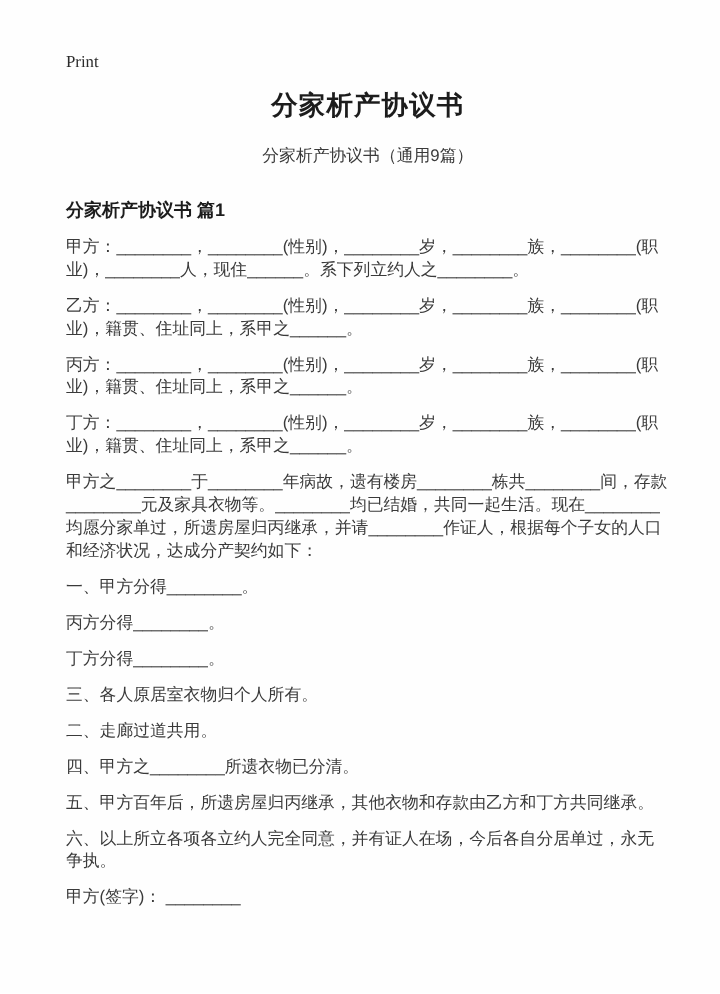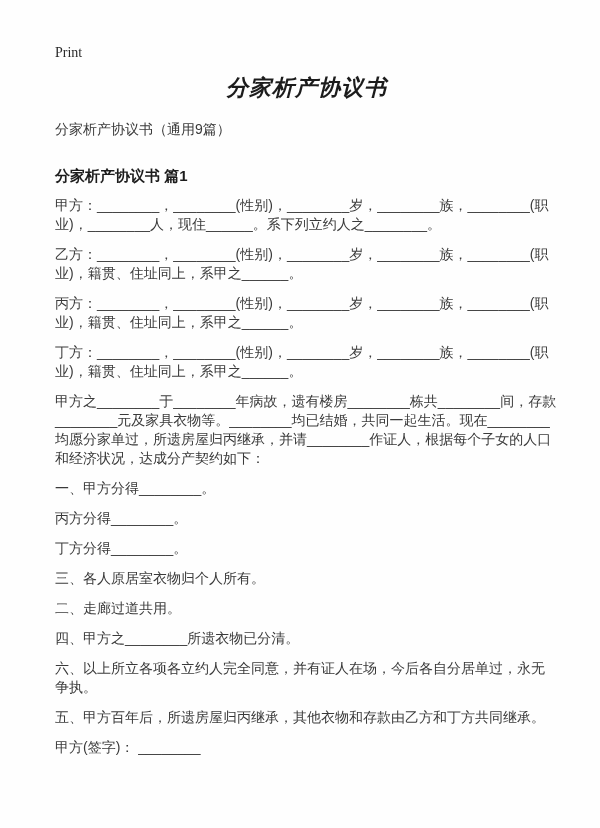--- a/index.html
+++ b/index.html
@@ -26,27 +26,27 @@
     margin-bottom: 14px;
   }
   .doc-title {
     margin: 10px 0 0 0;
     text-align: center;
     font-size: 22px;
     font-weight: bold;
     color: #1c1c1c;
     letter-spacing: 1px;
     line-height: 1.3;
-    font-style: italic;
   }
   .doc-subtitle {
     margin-top: 17px;
     font-size: 14px;
     color: #3a3a3a;
     line-height: 1.3;
+    text-align: center;
   }
   .section-heading {
     margin-top: 28px;
     font-size: 15px;
     font-weight: bold;
     color: #1c1c1c;
     line-height: 1.3;
   }
   .doc-body {
     margin-top: 5px;
@@ -76,17 +76,17 @@
       <p class="para">乙方：________，________(性别)，________岁，________族，________(职业)，籍贯、住址同上，系甲之______。</p>
       <p class="para">丙方：________，________(性别)，________岁，________族，________(职业)，籍贯、住址同上，系甲之______。</p>
       <p class="para">丁方：________，________(性别)，________岁，________族，________(职业)，籍贯、住址同上，系甲之______。</p>
       <p class="para">甲方之________于________年病故，遗有楼房________栋共________间，存款________元及家具衣物等。________均已结婚，共同一起生活。现在________均愿分家单过，所遗房屋归丙继承，并请________作证人，根据每个子女的人口和经济状况，达成分产契约如下：</p>
       <p class="para">一、甲方分得________。</p>
       <p class="para">丙方分得________。</p>
       <p class="para">丁方分得________。</p>
       <p class="para">三、各人原居室衣物归个人所有。</p>
       <p class="para">二、走廊过道共用。</p>
       <p class="para">四、甲方之________所遗衣物已分清。</p>
+      <p class="para">五、甲方百年后，所遗房屋归丙继承，其他衣物和存款由乙方和丁方共同继承。</p>
       <p class="para">六、以上所立各项各立约人完全同意，并有证人在场，今后各自分居单过，永无争执。</p>
-      <p class="para">五、甲方百年后，所遗房屋归丙继承，其他衣物和存款由乙方和丁方共同继承。</p>
       <p class="para">甲方(签字)： ________</p>
     </div>
 </div>
 
 </body></html>

